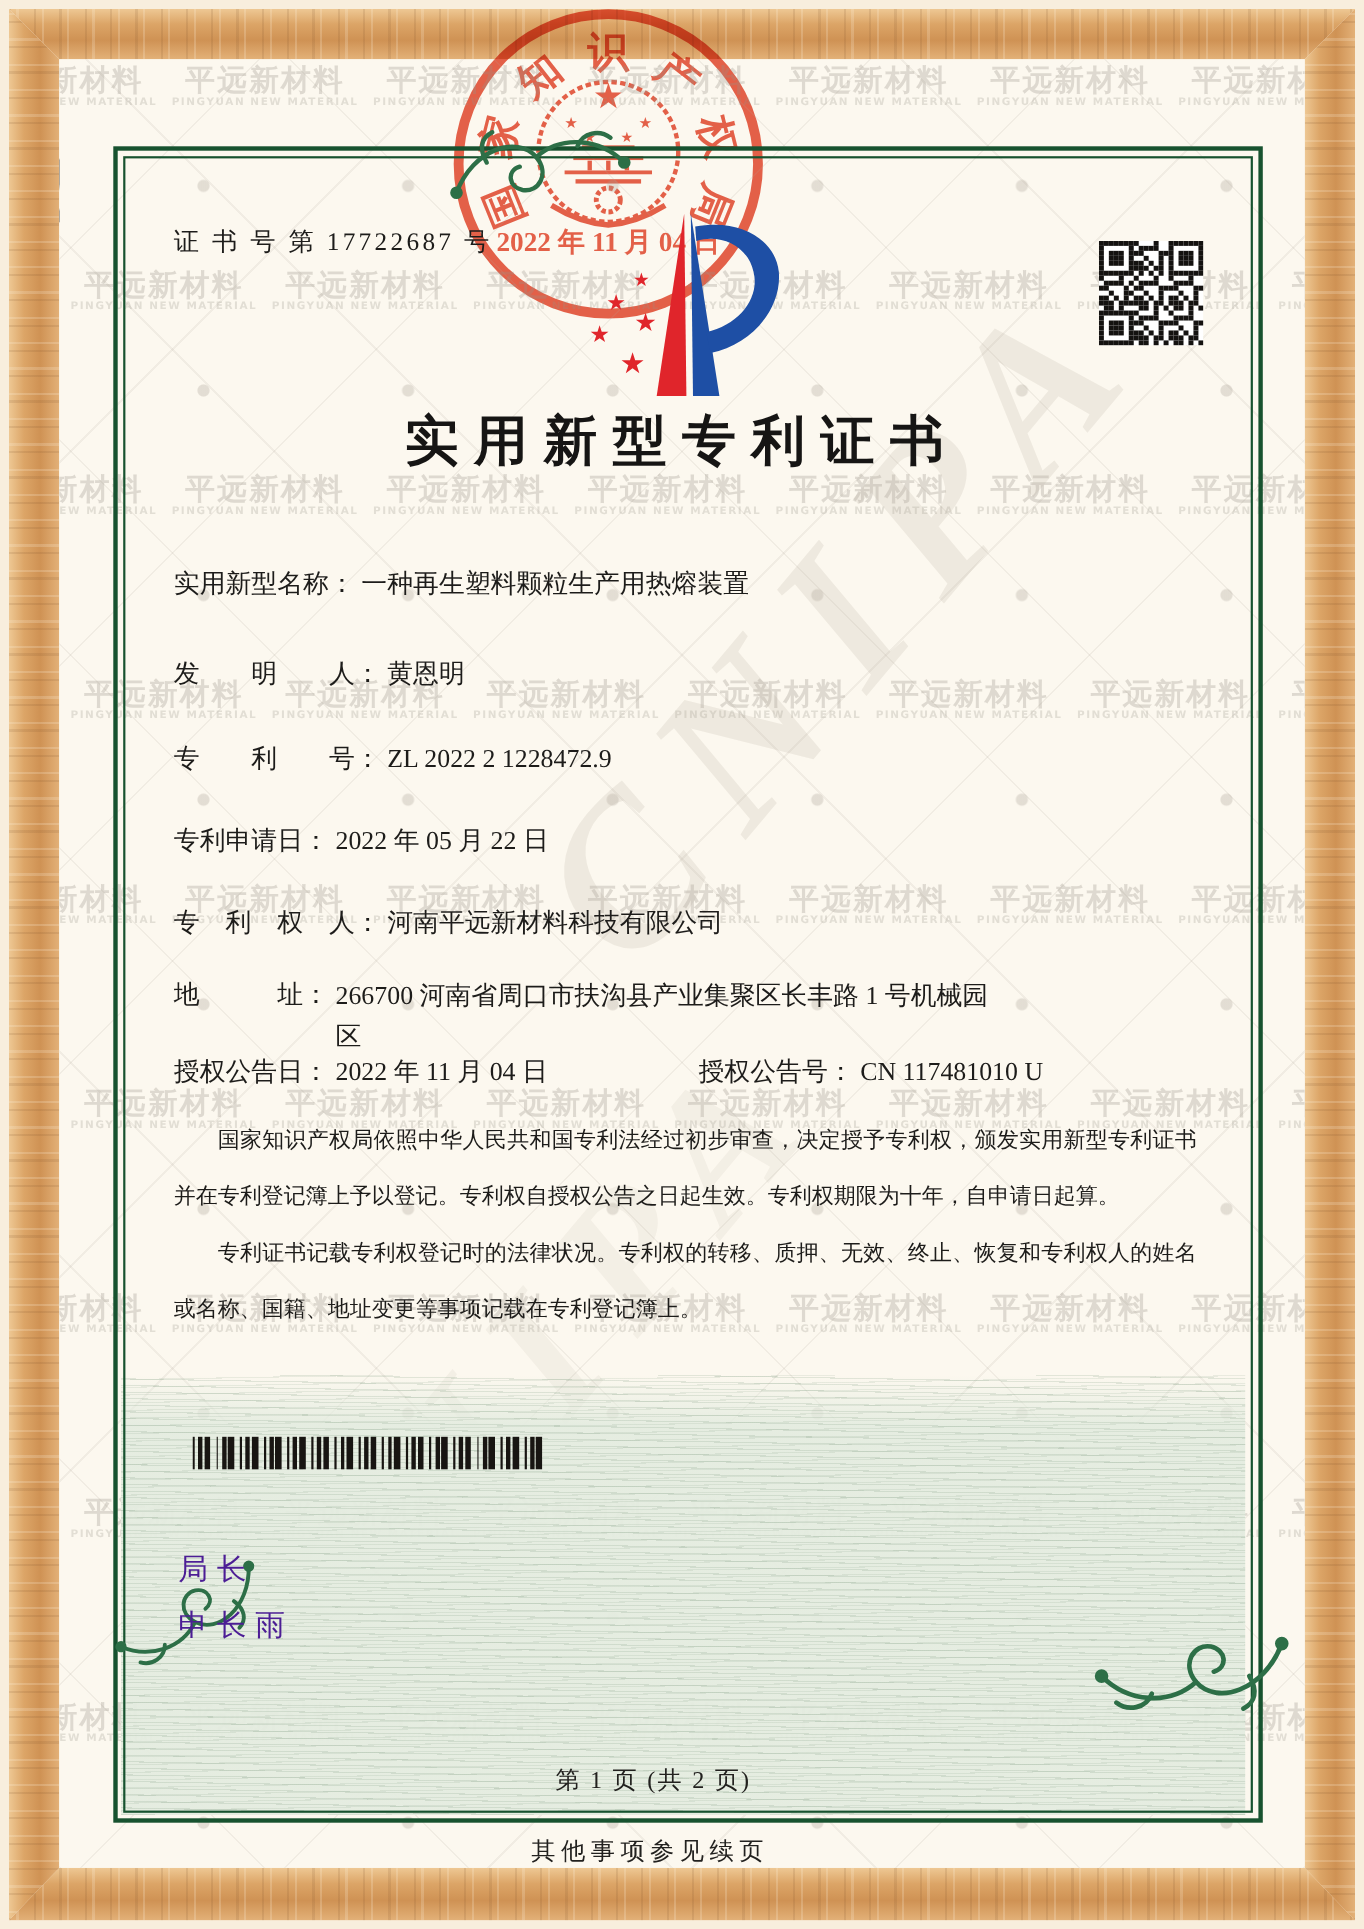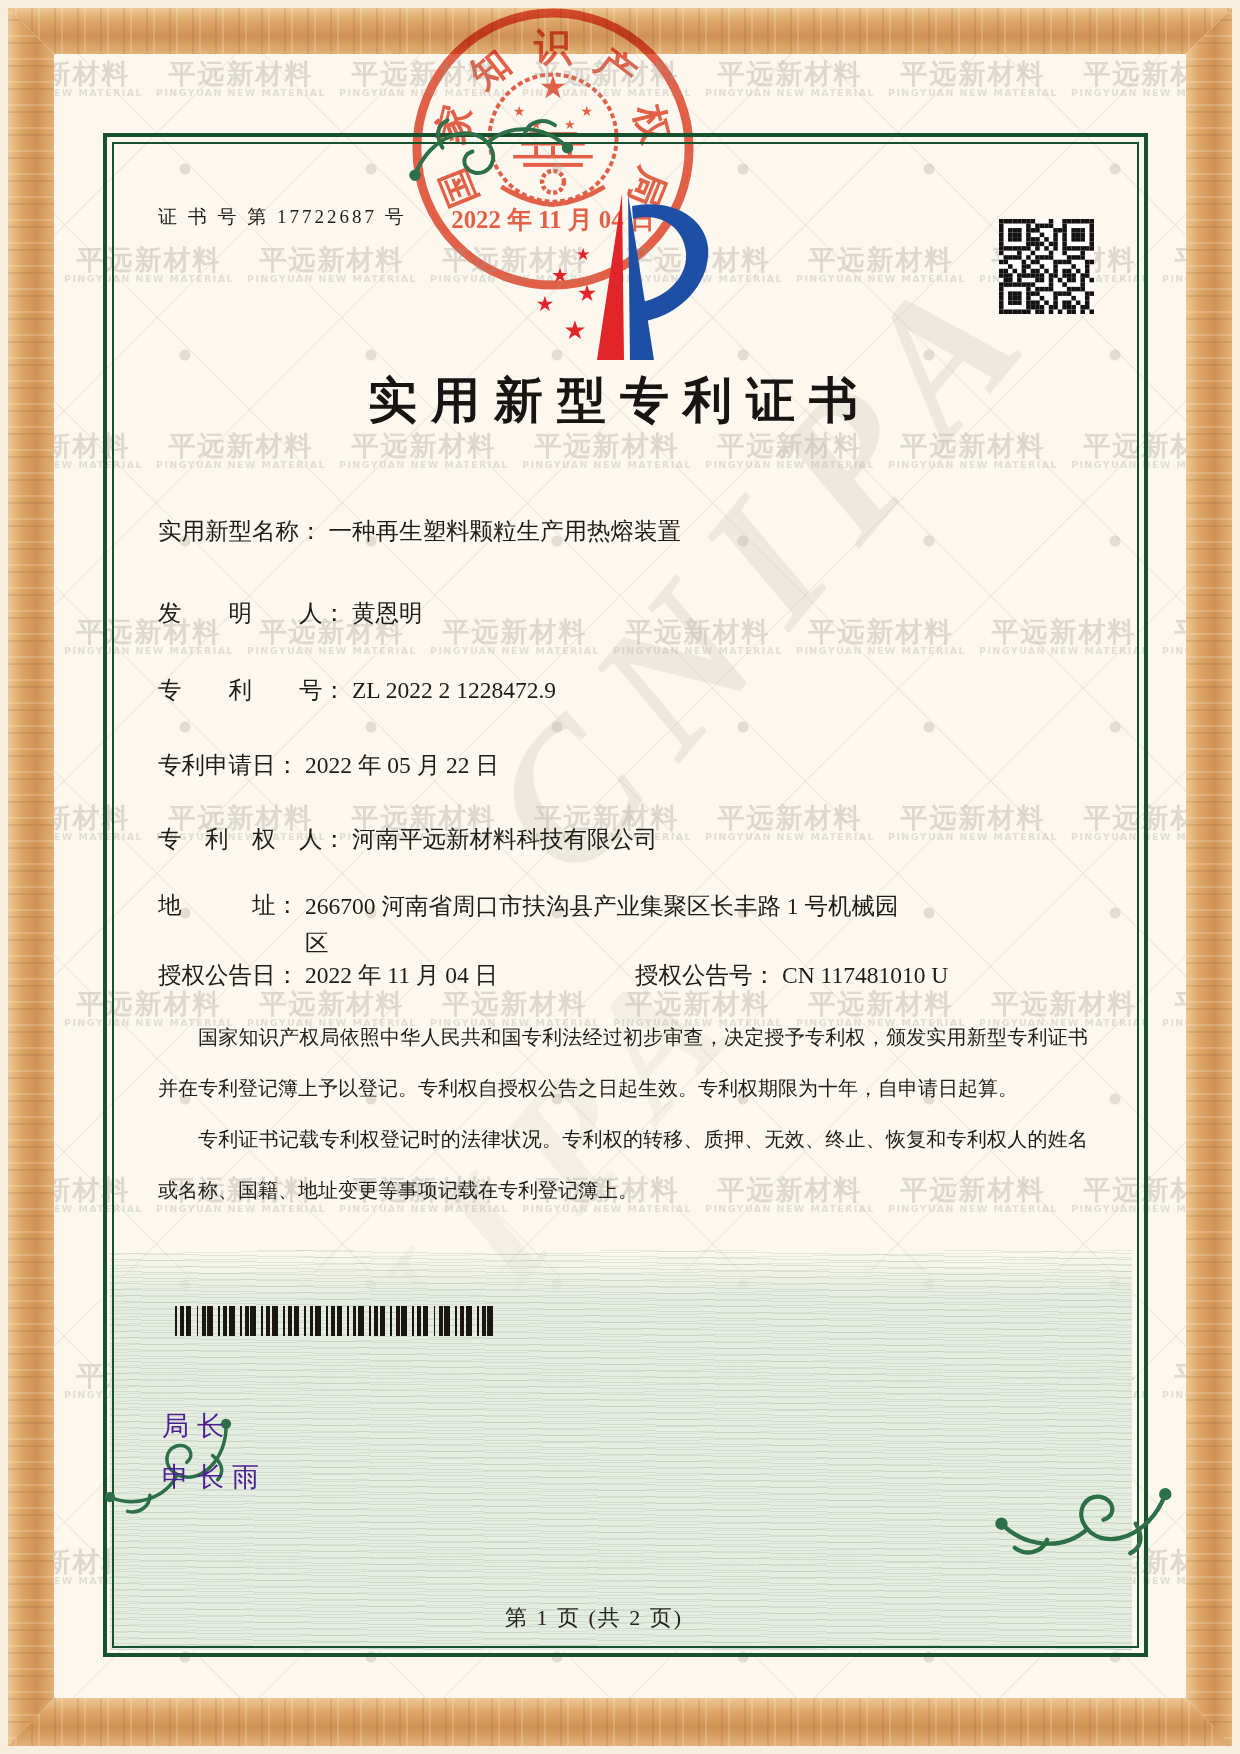--- a/index.html
+++ b/index.html
@@ -43,21 +43,21 @@
       linear-gradient(180deg, rgba(228,236,224,0) 0, rgba(228,236,224,.95) 46px, rgba(228,236,224,.95) 100%);}
 
   
   #gborder{position:absolute;left:103px;top:133px;width:1037px;height:1516px;border:4.5px solid #17522f;z-index:4;}
   #gborder-inner{position:absolute;inset:5px;border:2px solid #17522f;}
 
   .orn{position:absolute;z-index:5;}
 
   
   .ct{position:absolute;z-index:6;color:#1d1c1a;}
-  #cert-number{left:158px;top:204px;font-size:19px;letter-spacing:3px;}
+  #cert-number{left:158px;top:204px;font-size:23px;letter-spacing:3px;}
   #cnipa-logo{left:535px;top:190px;}
   #qr{left:999px;top:219px;}
   #cert-title{left:0;width:1240px;top:368px;text-align:center;font-size:49px;font-weight:bold;letter-spacing:14px;color:#161514;}
   .frow{left:158px;font-size:23.5px;line-height:34px;white-space:nowrap;}
   .frow .lbl{color:#1d1c1a;}
   .frow .val{margin-left:6px;}
   #frow-addr{white-space:normal;}
   #frow-addr .val{display:inline-block;vertical-align:top;width:616px;line-height:37px;white-space:normal;}
   #grant-row .pair2{position:absolute;left:477px;top:0;white-space:nowrap;}
   #paras{left:158px;top:1012px;width:930px;font-size:20px;line-height:51px;text-align:justify;}
@@ -800,14 +800,15 @@
         <rect x="120" y="164" width="60" height="4"></rect>
       </g>
       <circle cx="150" cy="183" r="11" fill="none" stroke-width="4.5" stroke-dasharray="4 2.5"></circle>
       <path d="M98,188 Q124,204 150,206 Q176,204 202,188" fill="none" stroke-width="5"></path>
       <text x="150" y="230" font-size="25" font-weight="bold" text-anchor="middle" stroke="none" font-family="'Liberation Serif',serif">2022 年 11 月 04 日</text>
     </g>
   </svg>
 
   
   <div id="page-footer" class="ct">第 1 页 (共 2 页)</div>
+  <div id="cont-note">其他事项参见续页</div>
 
 </div>
 
 </body></html>

